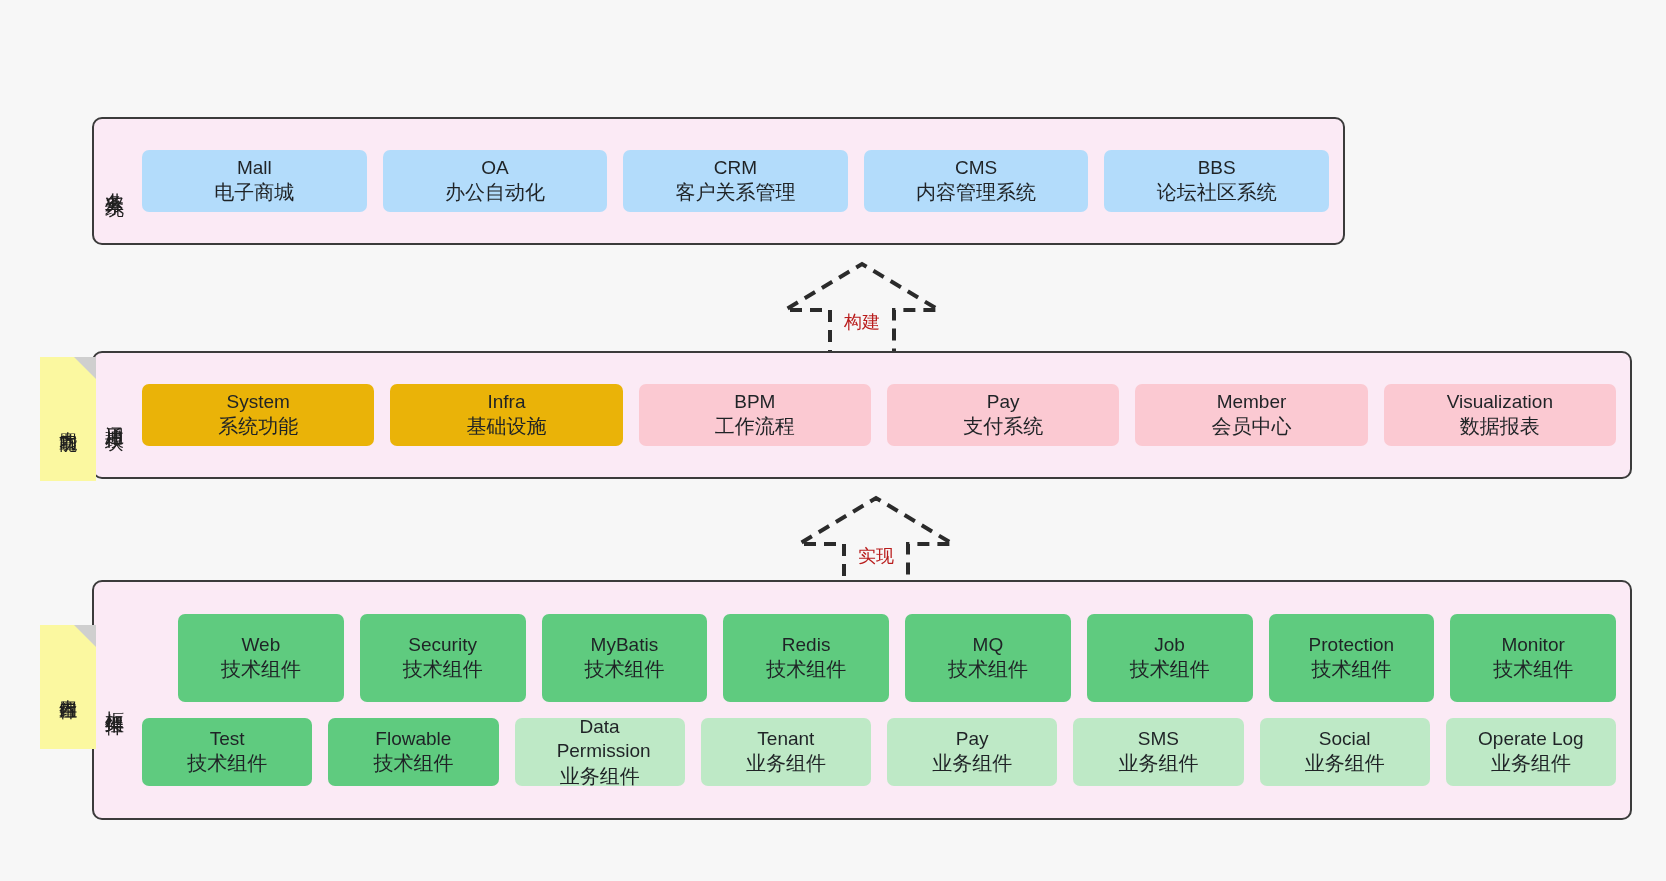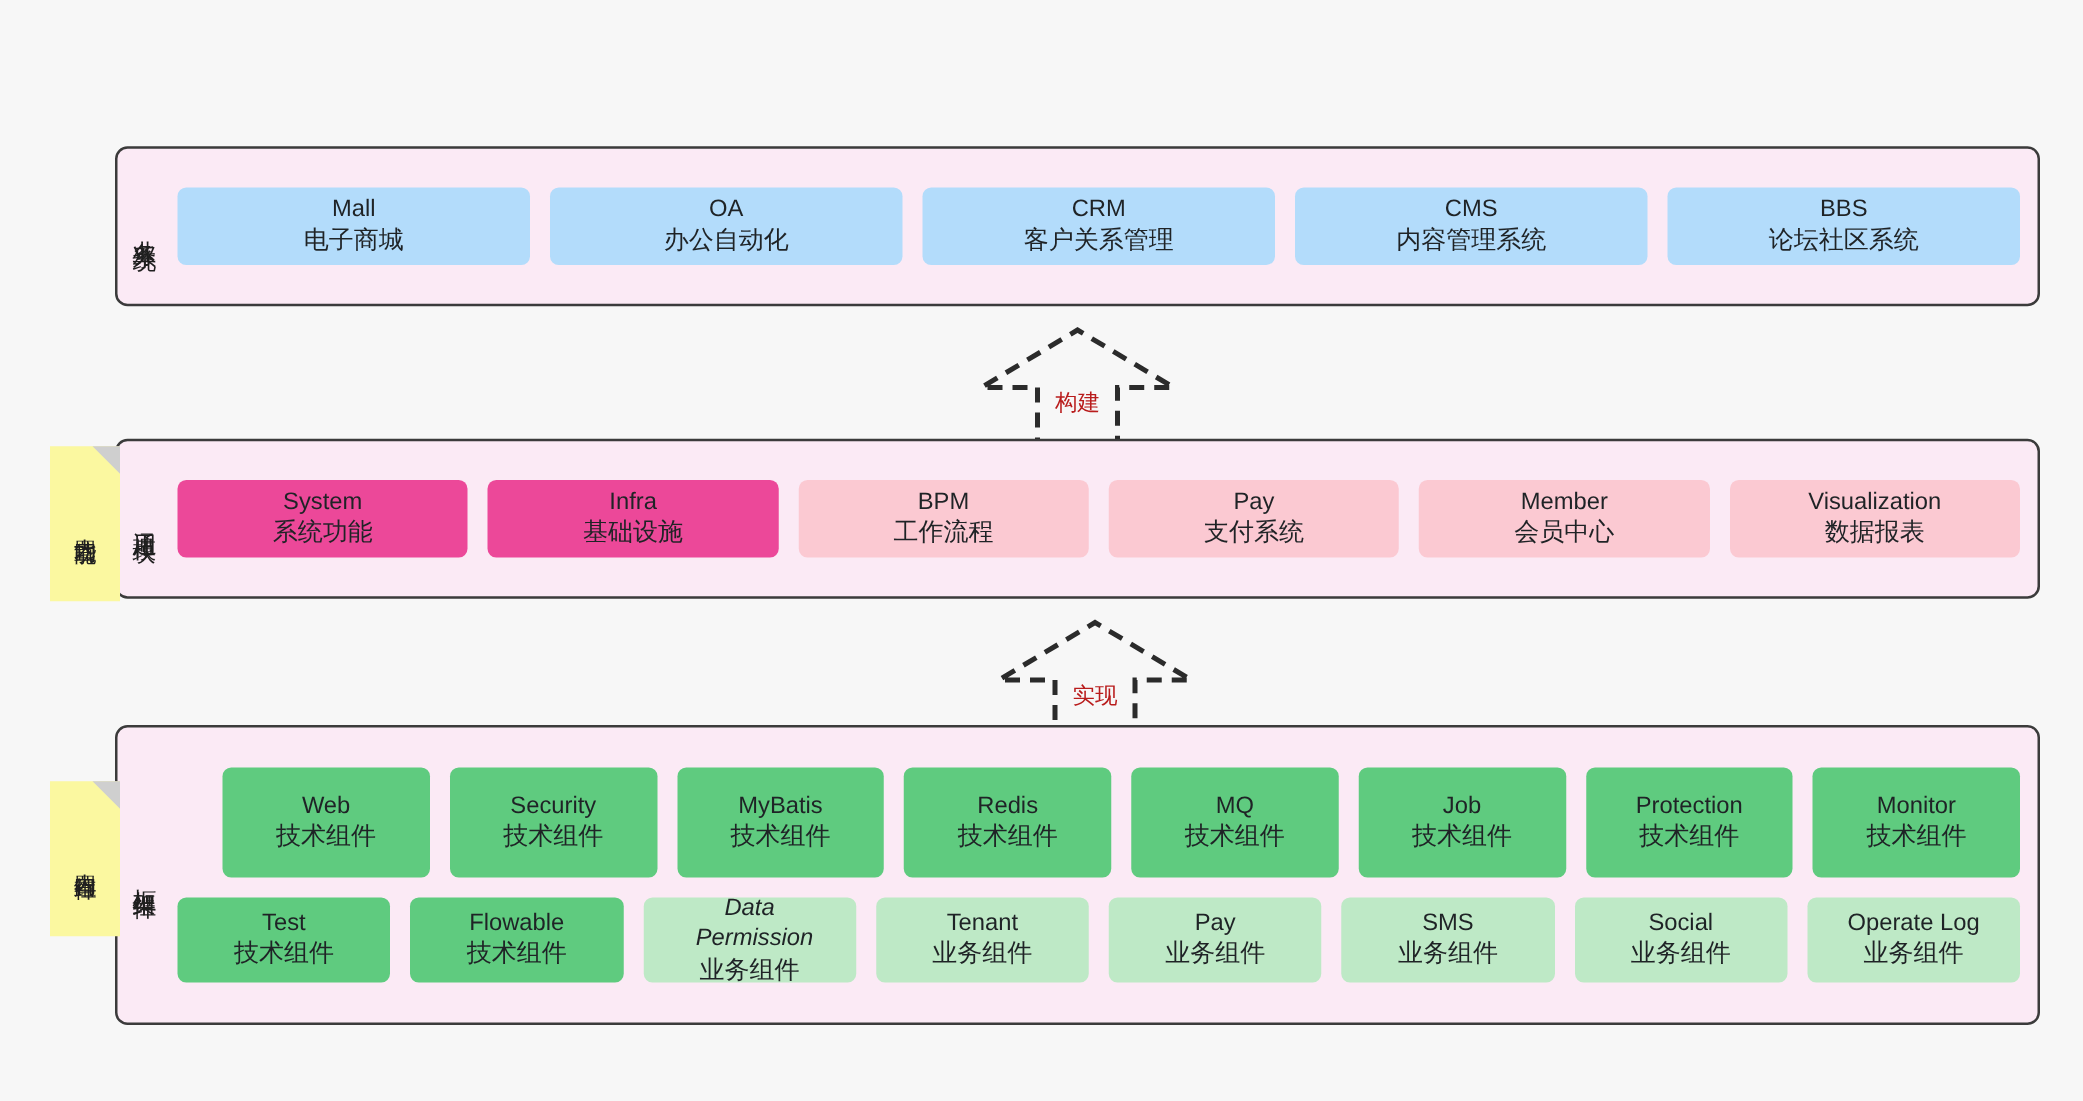--- a/index.html
+++ b/index.html
@@ -63,21 +63,21 @@
     text-align: center;
     line-height: 1.28;
     padding: 6px 4px;
     color: #1f2326;
   }
   .cell .en { font-size: 19px; }
   .cell .cn { font-size: 20px; }
 
   
   .c-blue        { background: #b3dcfb; }
-  .c-red-strong  { background: #ec4899; }
+  .c-red-strong  { background: #eab308; }
   .c-red-soft    { background: #fbc9d2; }
   .c-green-strong{ background: #5fcb7f; }
   .c-green-soft  { background: #bee9c6; }
 
   
   .note {
     position: absolute;
     width: 56px;
     background: #fbf8a0;
     color: #1f1f1f;
@@ -116,21 +116,21 @@
     color: #b91c1c;
     background: transparent;
     pointer-events: none;
   }
 </style>
 </head>
 <body>
 
 <div class="canvas">
 
-  <div class="layer" style="left:92px; top:117px; width:1540px; height:128px;">
+  <div class="layer" style="left:92px; top:117px; width:1253px; height:128px;">
     <div class="layer-title">业务系统</div>
     <div class="layer-body">
       <div class="row">
         <div class="cell c-blue">
           <span class="en">Mall</span>
           <span class="cn">电子商城</span>
         </div>
         <div class="cell c-blue">
           <span class="en">OA</span>
           <span class="cn">办公自动化</span>
@@ -249,21 +249,21 @@
       <div class="row" style="height:68px;">
         <div class="cell c-green-strong">
           <span class="en">Test</span>
           <span class="cn">技术组件</span>
         </div>
         <div class="cell c-green-strong">
           <span class="en">Flowable</span>
           <span class="cn">技术组件</span>
         </div>
         <div class="cell c-green-soft">
-          <span class="en" style="max-width:86px;font-style:italic;">Data Permission</span>
+          <span class="en" style="max-width:86px;">Data Permission</span>
           <span class="cn">业务组件</span>
         </div>
         <div class="cell c-green-soft">
           <span class="en">Tenant</span>
           <span class="cn">业务组件</span>
         </div>
         <div class="cell c-green-soft">
           <span class="en">Pay</span>
           <span class="cn">业务组件</span>
         </div>

